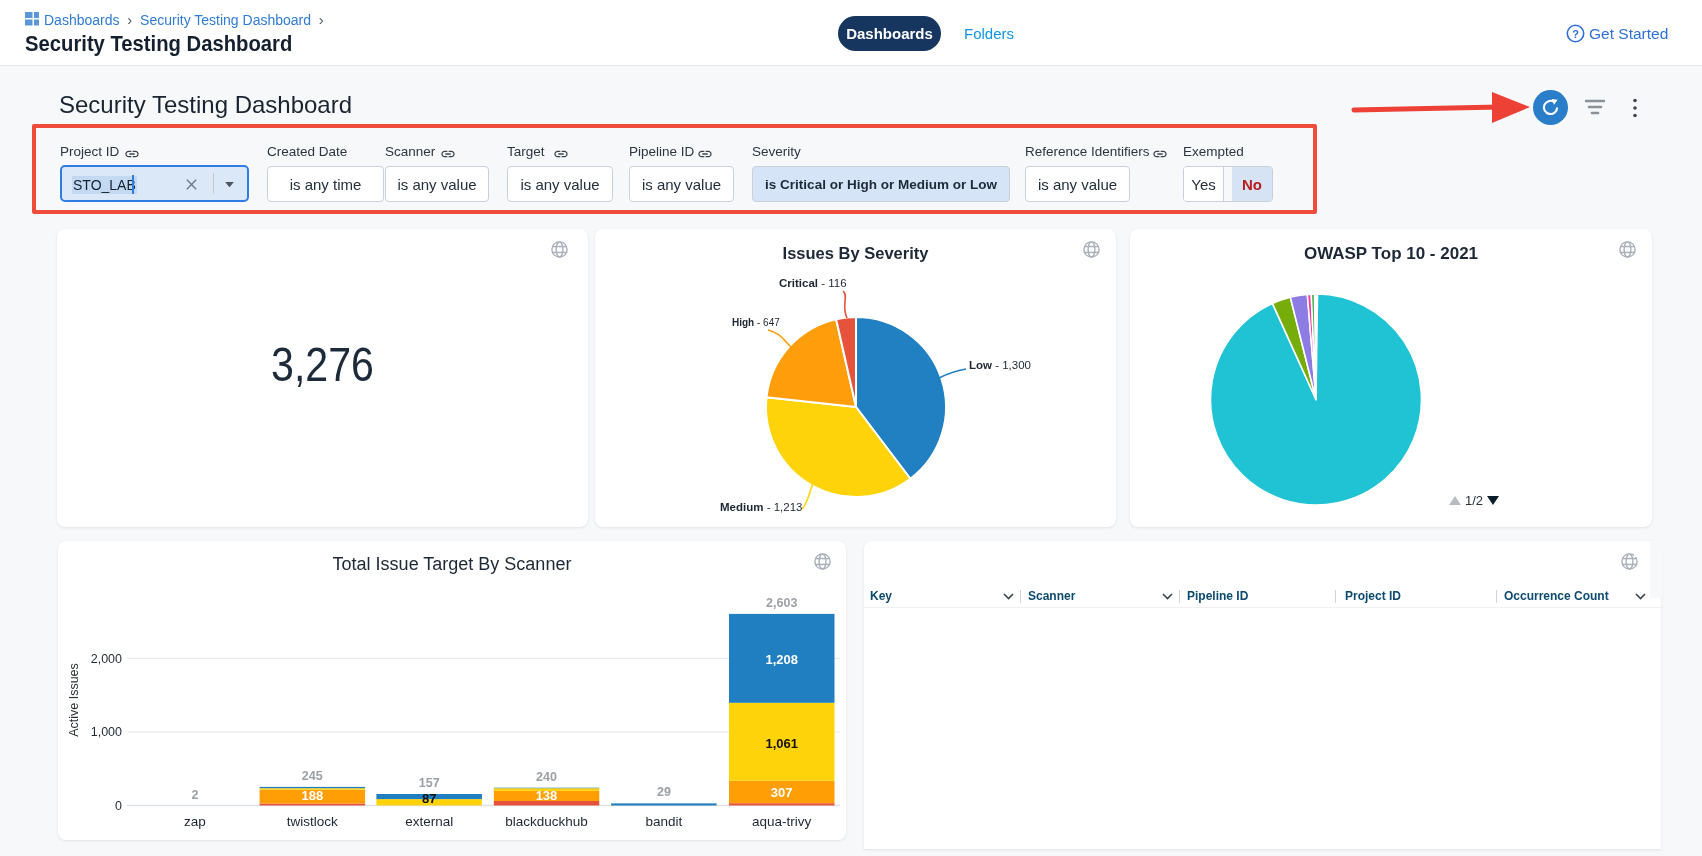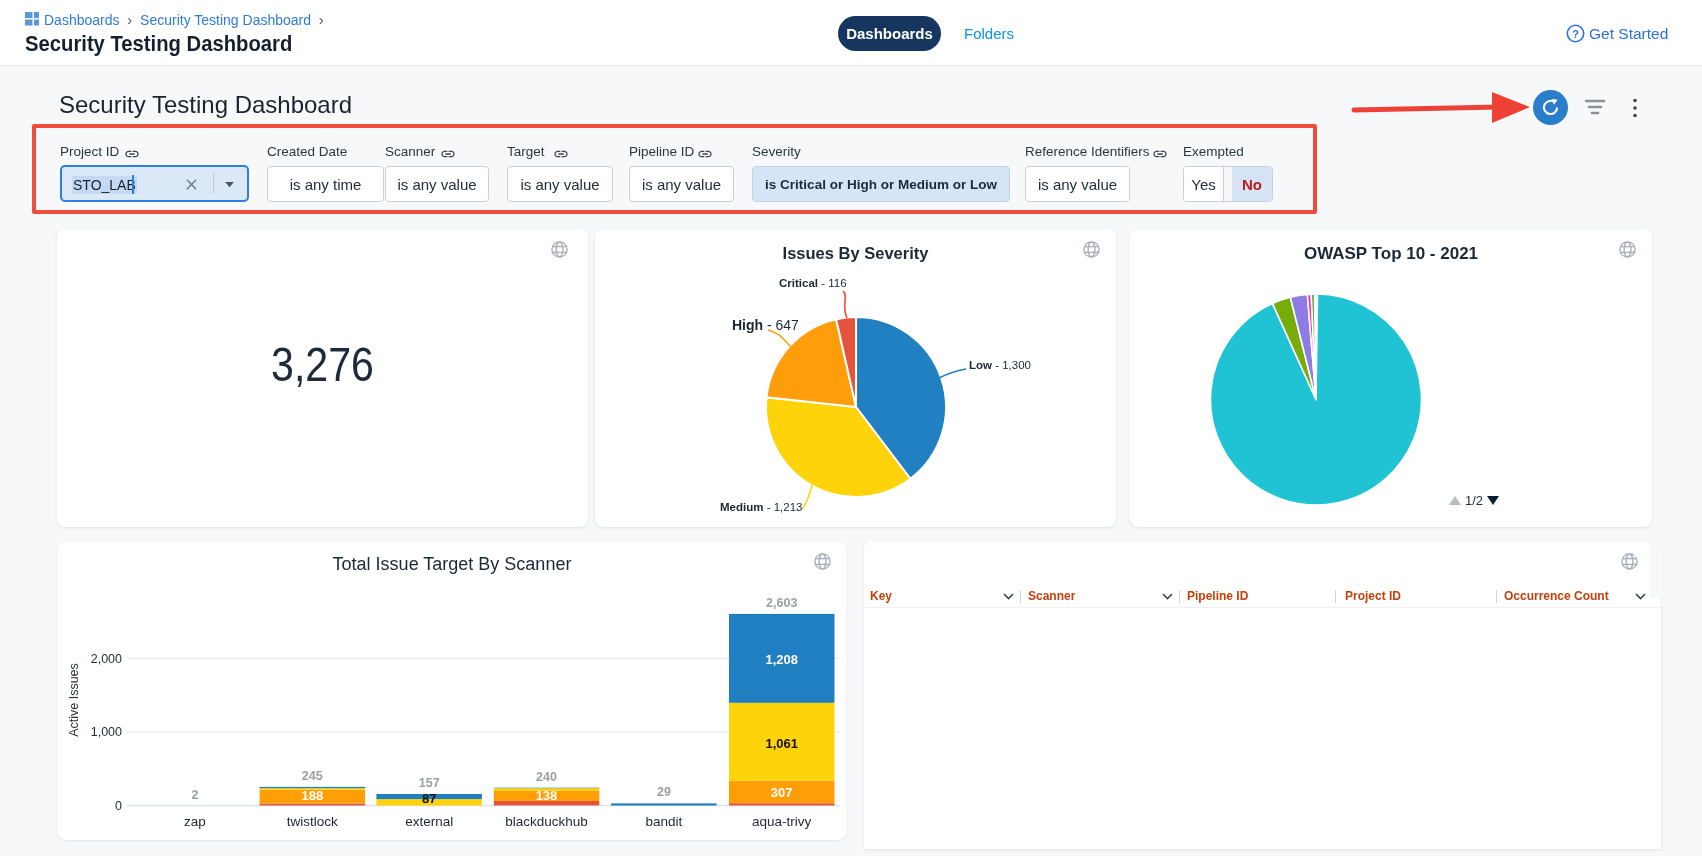--- a/index.html
+++ b/index.html
@@ -143,21 +143,21 @@
         <path d="M 261 178 L 261.00 88.00 A 90 90 0 0 1 315.34 249.74 Z" fill="#2080c2" stroke="#fff" stroke-width="2" stroke-linejoin="round"></path>
         <path d="M 261 178 L 315.34 249.74 A 90 90 0 0 1 171.52 168.36 Z" fill="#ffd30a" stroke="#fff" stroke-width="2" stroke-linejoin="round"></path>
         <path d="M 261 178 L 171.52 168.36 A 90 90 0 0 1 241.14 90.22 Z" fill="#ff9e0a" stroke="#fff" stroke-width="2" stroke-linejoin="round"></path>
         <path d="M 261 178 L 241.14 90.22 A 90 90 0 0 1 261.00 88.00 Z" fill="#e5533d" stroke="#fff" stroke-width="2" stroke-linejoin="round"></path>
         <path d="M248,62 C254,67 246,76 252,89" fill="none" stroke="#e5533d" stroke-width="1.6"></path>
         <path d="M173,101 C185,104 188,110 196,118" fill="none" stroke="#ff9e0a" stroke-width="1.6"></path>
         <path d="M371,140 C360,142 352,145 344,149" fill="none" stroke="#2080c2" stroke-width="1.6"></path>
         <path d="M207,280 C213,274 214,264 218,254" fill="none" stroke="#ffd30a" stroke-width="1.6"></path>
       </svg>
     <div class="abs seg" style="left:184px; top:48px; font-size:11.5px; color:#1c2733;"><b>Critical</b> - 116</div>
-    <div class="abs seg" style="left:121px; top:88px; font-size:14px; color:#1c2733;padding-left:16px;"><b>High</b> - 647</div>
+    <div class="abs seg" style="left:121px; top:88px; font-size:10px; color:#1c2733;padding-left:16px;"><b>High</b> - 647</div>
     <div class="abs seg" style="left:374px; top:130px; font-size:11.5px; color:#1c2733;"><b>Low</b> - 1,300</div>
     <div class="abs seg" style="left:125px; top:272px; font-size:11.5px; color:#1c2733;"><b>Medium</b> - 1,213</div>
   </div>
 
   <div class="card" style="left:1130px; top:229px; width:522px; height:298px;">
     <div class="ctitle" style="top:16px; font-size:17px;">OWASP Top 10 - 2021</div>
     <svg class="abs globe" style="right:16px; top:12px;" width="17" height="17" viewBox="0 0 17 17">
       <g fill="none" stroke="#a9b0ba" stroke-width="1.4">
         <circle cx="8.5" cy="8.5" r="7.6"></circle>
         <ellipse cx="8.5" cy="8.5" rx="3.4" ry="7.6"></ellipse>
@@ -236,21 +236,21 @@
   <div class="card" style="left:864px; top:541px; width:797px; height:308px; border-bottom-left-radius:0; border-bottom-right-radius:0;">
     <svg class="abs globe" style="right:23px; top:12px;" width="17" height="17" viewBox="0 0 17 17">
       <g fill="none" stroke="#a9b0ba" stroke-width="1.4">
         <circle cx="8.5" cy="8.5" r="7.6"></circle>
         <ellipse cx="8.5" cy="8.5" rx="3.4" ry="7.6"></ellipse>
         <line x1="1.2" y1="5.6" x2="15.8" y2="5.6"></line>
         <line x1="1.2" y1="11.4" x2="15.8" y2="11.4"></line>
       </g>
     </svg>
 
-    <div class="abs" style="left:0; top:48px; width:100%; height:19px; font-size:12px; font-weight:700; color:#c2410c;">
+    <div class="abs" style="left:0; top:48px; width:100%; height:19px; font-size:12px; font-weight:700; color:#0c4a6e;">
       <span class="abs" style="left:6px;">Key</span>
       <svg class="abs" style="left:139px; top:4px;" width="11" height="7" viewBox="0 0 11 7">
           <path d="M1 1 L5.5 5.5 L10 1" fill="none" stroke="#3a424c" stroke-width="1.6"></path>
         </svg>
       <span class="abs" style="left:156px; top:1px; width:1px; height:13px; background:#cfd4da;"></span>
       <span class="abs" style="left:164px;">Scanner</span>
       <svg class="abs" style="left:298px; top:4px;" width="11" height="7" viewBox="0 0 11 7">
           <path d="M1 1 L5.5 5.5 L10 1" fill="none" stroke="#3a424c" stroke-width="1.6"></path>
         </svg>
       <span class="abs" style="left:315px; top:1px; width:1px; height:13px; background:#cfd4da;"></span>

